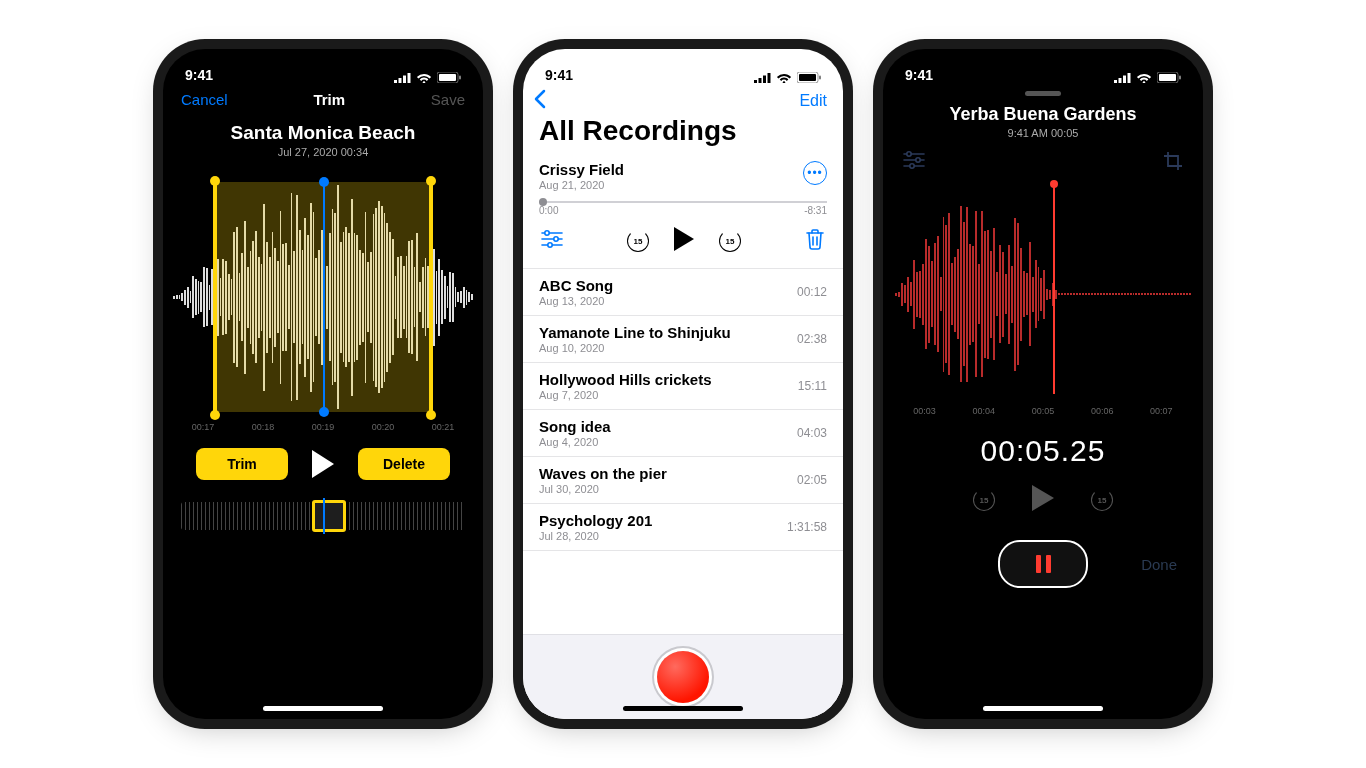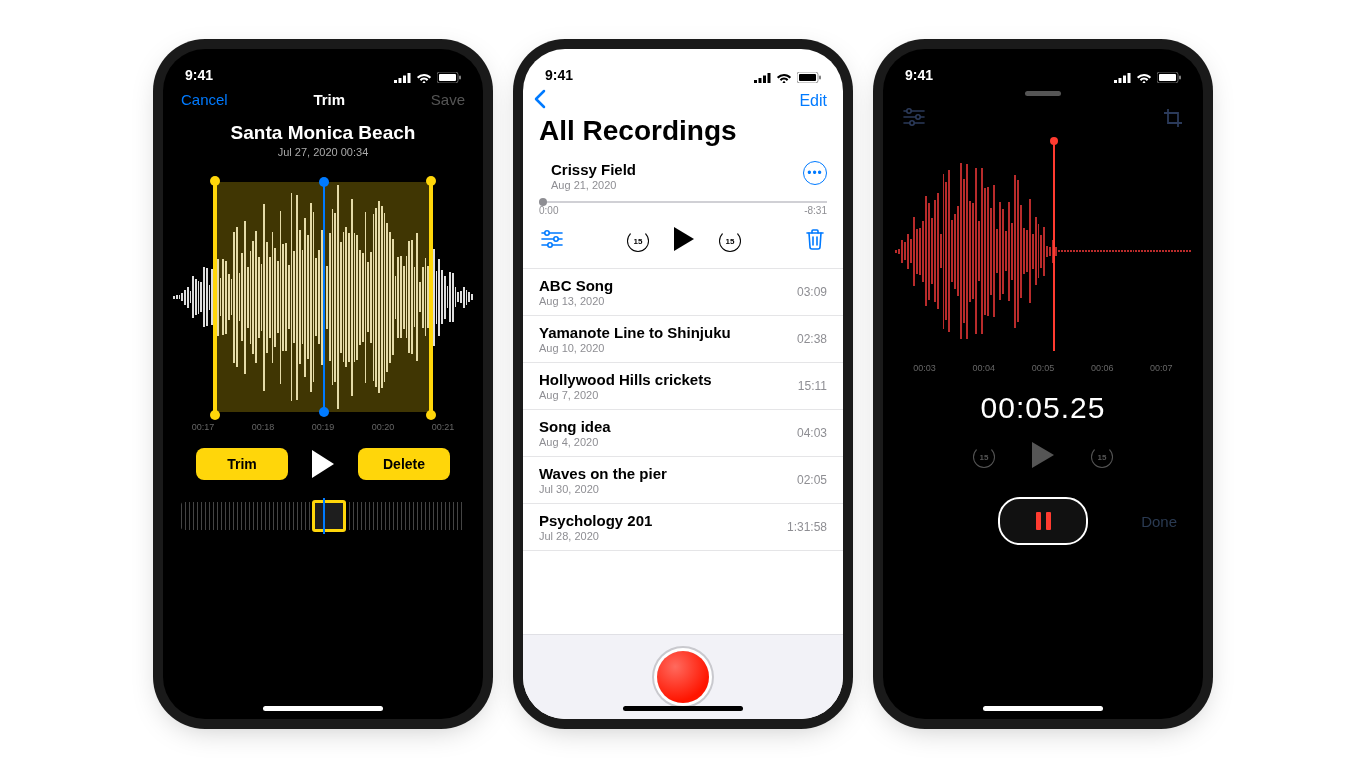--- a/index.html
+++ b/index.html
@@ -51,21 +51,21 @@
   .mini-ph{position:absolute;left:50%;top:-4px;bottom:-4px;width:2px;background:var(--ios-blue);}
   
   .nav2{display:flex;justify-content:space-between;align-items:center;padding:4px 16px 0 10px;font-size:16px;gap:47px;}
   .nav2 .back{color:var(--ios-blue);}
   .nav2 .edit{color:var(--ios-blue);}
   .h2{font-size:28px;font-weight:700;padding:2px 16px 6px 16px;}
   .row2{padding:8px 16px;border-bottom:1px solid var(--divider);display:flex;justify-content:space-between;align-items:center;}
   .row2 .meta .t{font-size:15px;font-weight:600;color:#000;}
   .row2 .meta .d{font-size:11px;color:var(--grey-sub);margin-top:1px;}
   .row2 .dur{font-size:12px;color:var(--grey-sub);}
-  .exp-top{padding:8px 16px 0 28px;}
+  .exp-top{padding:8px 16px 0 16px;}
   .exp-top .t{font-size:15px;font-weight:600;}
   .exp-top .d{font-size:11px;color:var(--grey-sub);margin-top:1px;}
   .exp-ell{width:22px;height:22px;border:1.5px solid var(--ios-blue);border-radius:50%;color:var(--ios-blue);display:flex;align-items:center;justify-content:center;font-size:12px;letter-spacing:1px;line-height:1;}
   .exp-top-row{display:flex;justify-content:space-between;align-items:flex-start;}
   .exp-scrub{margin:10px 16px 2px 16px;height:2px;background:#d0d0d5;position:relative;}
   .exp-scrub .knob{position:absolute;left:0;top:-3px;width:8px;height:8px;border-radius:50%;background:#8e8e93;}
   .exp-times{display:flex;justify-content:space-between;padding:0 16px;font-size:10px;color:var(--grey-sub);}
   .exp-ctrl{display:flex;justify-content:space-between;align-items:center;padding:10px 18px 12px 18px;border-bottom:1px solid var(--divider);}
   .exp-ctrl .mid{display:flex;align-items:center;gap:24px;}
   .skip{position:relative;width:22px;height:22px;}
@@ -350,21 +350,21 @@
           </svg>
       </span>
     </div>
 
     <div id="list-rows">
         <div class="row2">
           <div class="meta">
             <div class="t">ABC Song</div>
             <div class="d">Aug 13, 2020</div>
           </div>
-          <div class="dur">03:09</div>
+          <div class="dur">00:12</div>
         </div>
         <div class="row2">
           <div class="meta">
             <div class="t">Yamanote Line to Shinjuku</div>
             <div class="d">Aug 10, 2020</div>
           </div>
           <div class="dur">02:38</div>
         </div>
         <div class="row2">
           <div class="meta">
@@ -413,20 +413,24 @@
             <path fill="#fff" d="M8 9.2a1.3 1.3 0 110 2.6 1.3 1.3 0 010-2.6zM8 5.6c1.7 0 3.2.7 4.3 1.8l-1.5 1.5A4 4 0 008 7.6a4 4 0 00-2.8 1.3L3.7 7.4A6 6 0 018 5.6zM8 2c2.8 0 5.3 1.1 7.1 3l-1.5 1.5A8 8 0 008 4a8 8 0 00-5.6 2.5L.9 5A10 10 0 018 2z"></path>
           </svg>
         <svg width="24" height="11">
             <rect x="0" y="0" width="21" height="11" rx="2.5" fill="none" stroke="#fff" stroke-opacity=".4"></rect>
             <rect x="2" y="2" width="17" height="7" rx="1" fill="#fff"></rect>
             <rect x="22" y="3.5" width="2" height="4" rx="1" fill="#fff" fill-opacity=".5"></rect>
           </svg>
       </span>
     </div>
     <div class="grab"></div>
+    <div class="hdr3">
+      <div class="rt">Yerba Buena Gardens</div>
+      <div class="rs">9:41 AM  00:05</div>
+    </div>
     <div class="toolbar3">
       <span>
         <svg width="22" height="18">
             <g stroke="#2b3a5a" stroke-width="1.6" fill="none" stroke-linecap="round">
               <line x1="1" y1="3" x2="21" y2="3"></line>
               <circle cx="6" cy="3" r="2.2" fill="#000"></circle>
               <line x1="1" y1="9" x2="21" y2="9"></line>
               <circle cx="15" cy="9" r="2.2" fill="#000"></circle>
               <line x1="1" y1="15" x2="21" y2="15"></line>
               <circle cx="9" cy="15" r="2.2" fill="#000"></circle>

